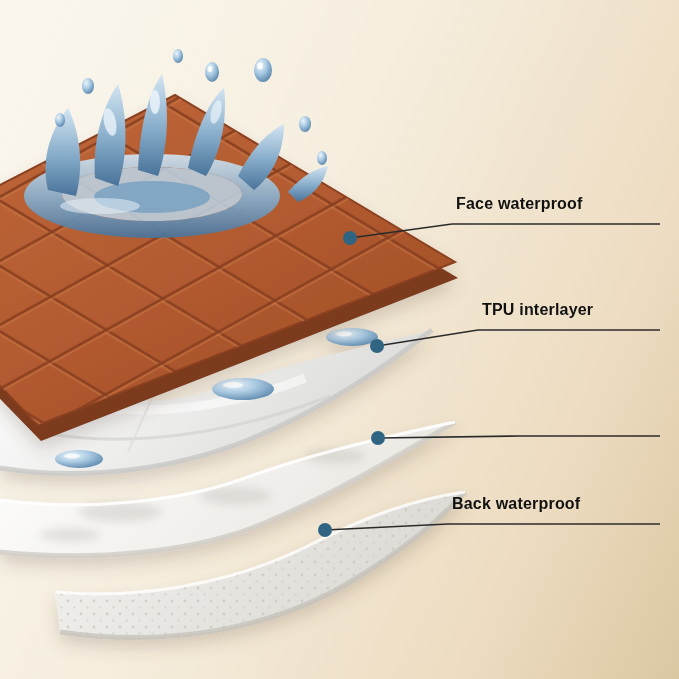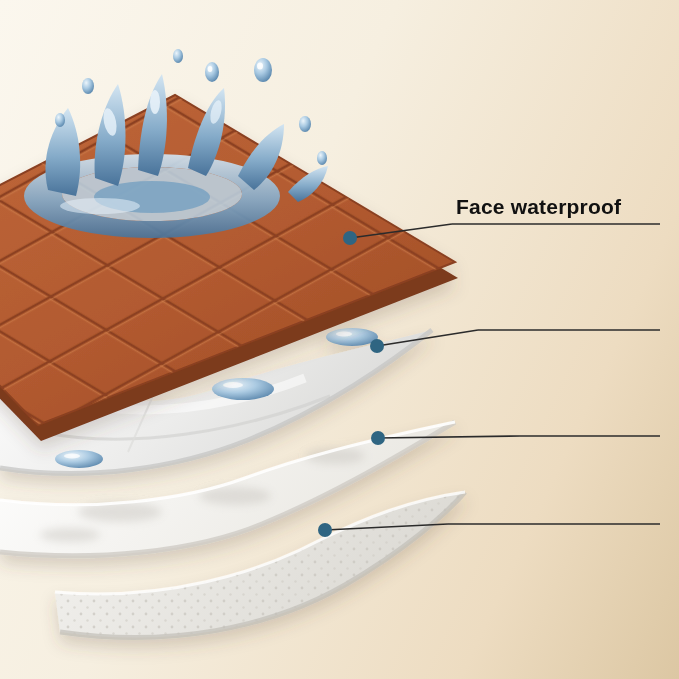--- a/index.html
+++ b/index.html
@@ -6,21 +6,21 @@
   .stage{
     position:relative;
     width:679px;height:679px;
     overflow:hidden;
     background:linear-gradient(115deg,#fbf7ee 0%,#f6efe0 40%,#eddcc1 78%,#dcc7a3 100%);
     font-family:"Liberation Sans", sans-serif;
   }
   .art{position:absolute;left:0;top:0;}
   .callout-label{
     position:absolute;
-    font-size:21px;
+    font-size:16px;
     font-weight:600;
     color:#111;
     letter-spacing:.2px;
     white-space:nowrap;
   }
   .lead{stroke:#2b2b2b;stroke-width:1.6;fill:none;}
   .dot{fill:#2f6582;}
 </style>
 </head>
 <body>
@@ -176,14 +176,16 @@
       <circle class="dot" cx="378" cy="438" r="7" fill="#2f6582"></circle>
     </g>
     <g>
       <line class="lead" x1="325" y1="530" x2="448" y2="524"></line>
       <line class="lead" x1="448" y1="524" x2="660" y2="524"></line>
       <circle class="dot" cx="325" cy="530" r="7" fill="#2f6582"></circle>
     </g>
   </svg>
 
   <div class="callout-label" style="left:456px;top:195px;">Face waterproof</div>
+  <div class="callout-label" style="left:482px;top:301px;">TPU interlayer</div>
+  <div class="callout-label" style="left:452px;top:495px;">Back waterproof</div>
 
 </div>
 
 </body></html>

